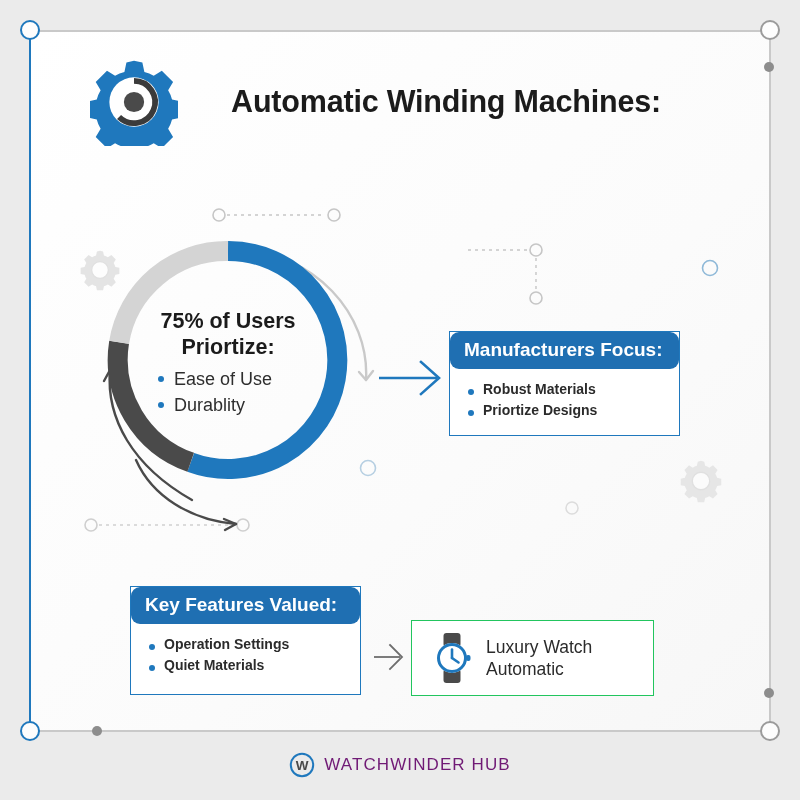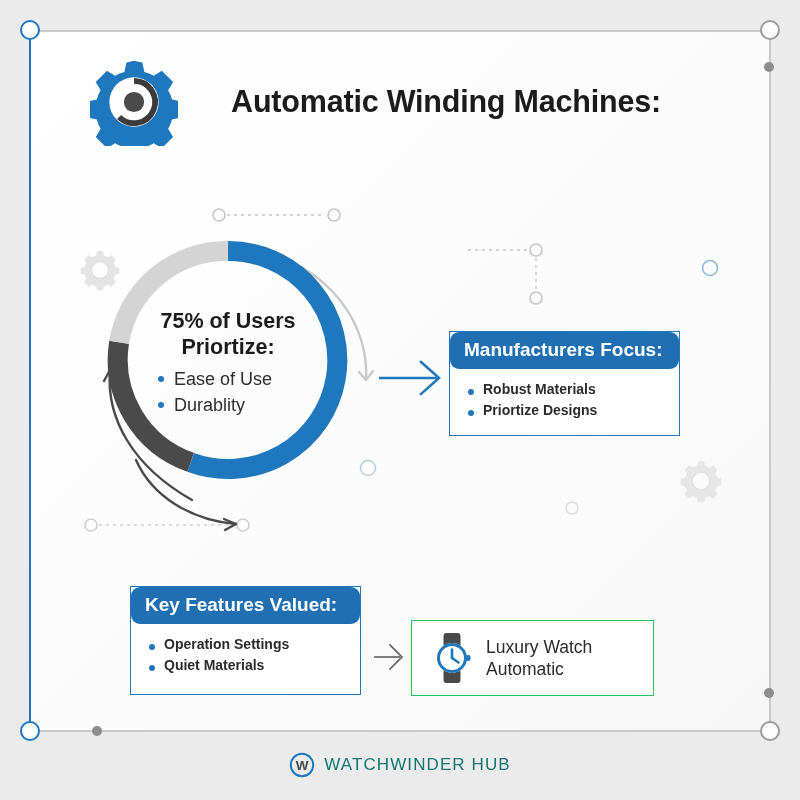--- a/index.html
+++ b/index.html
@@ -192,21 +192,21 @@
     left: 0;
     top: 752px;
     width: 800px;
     display: flex;
     align-items: center;
     justify-content: center;
     gap: 9px;
   }
   .footer-text {
     font-size: 17px;
-    color: #0f766e;
+    color: #701a75;
     letter-spacing: 1.1px;
     text-align: center;
   }
 </style>
 </head>
 <body>
 
 <div id="canvas">
 
   <div class="card">

